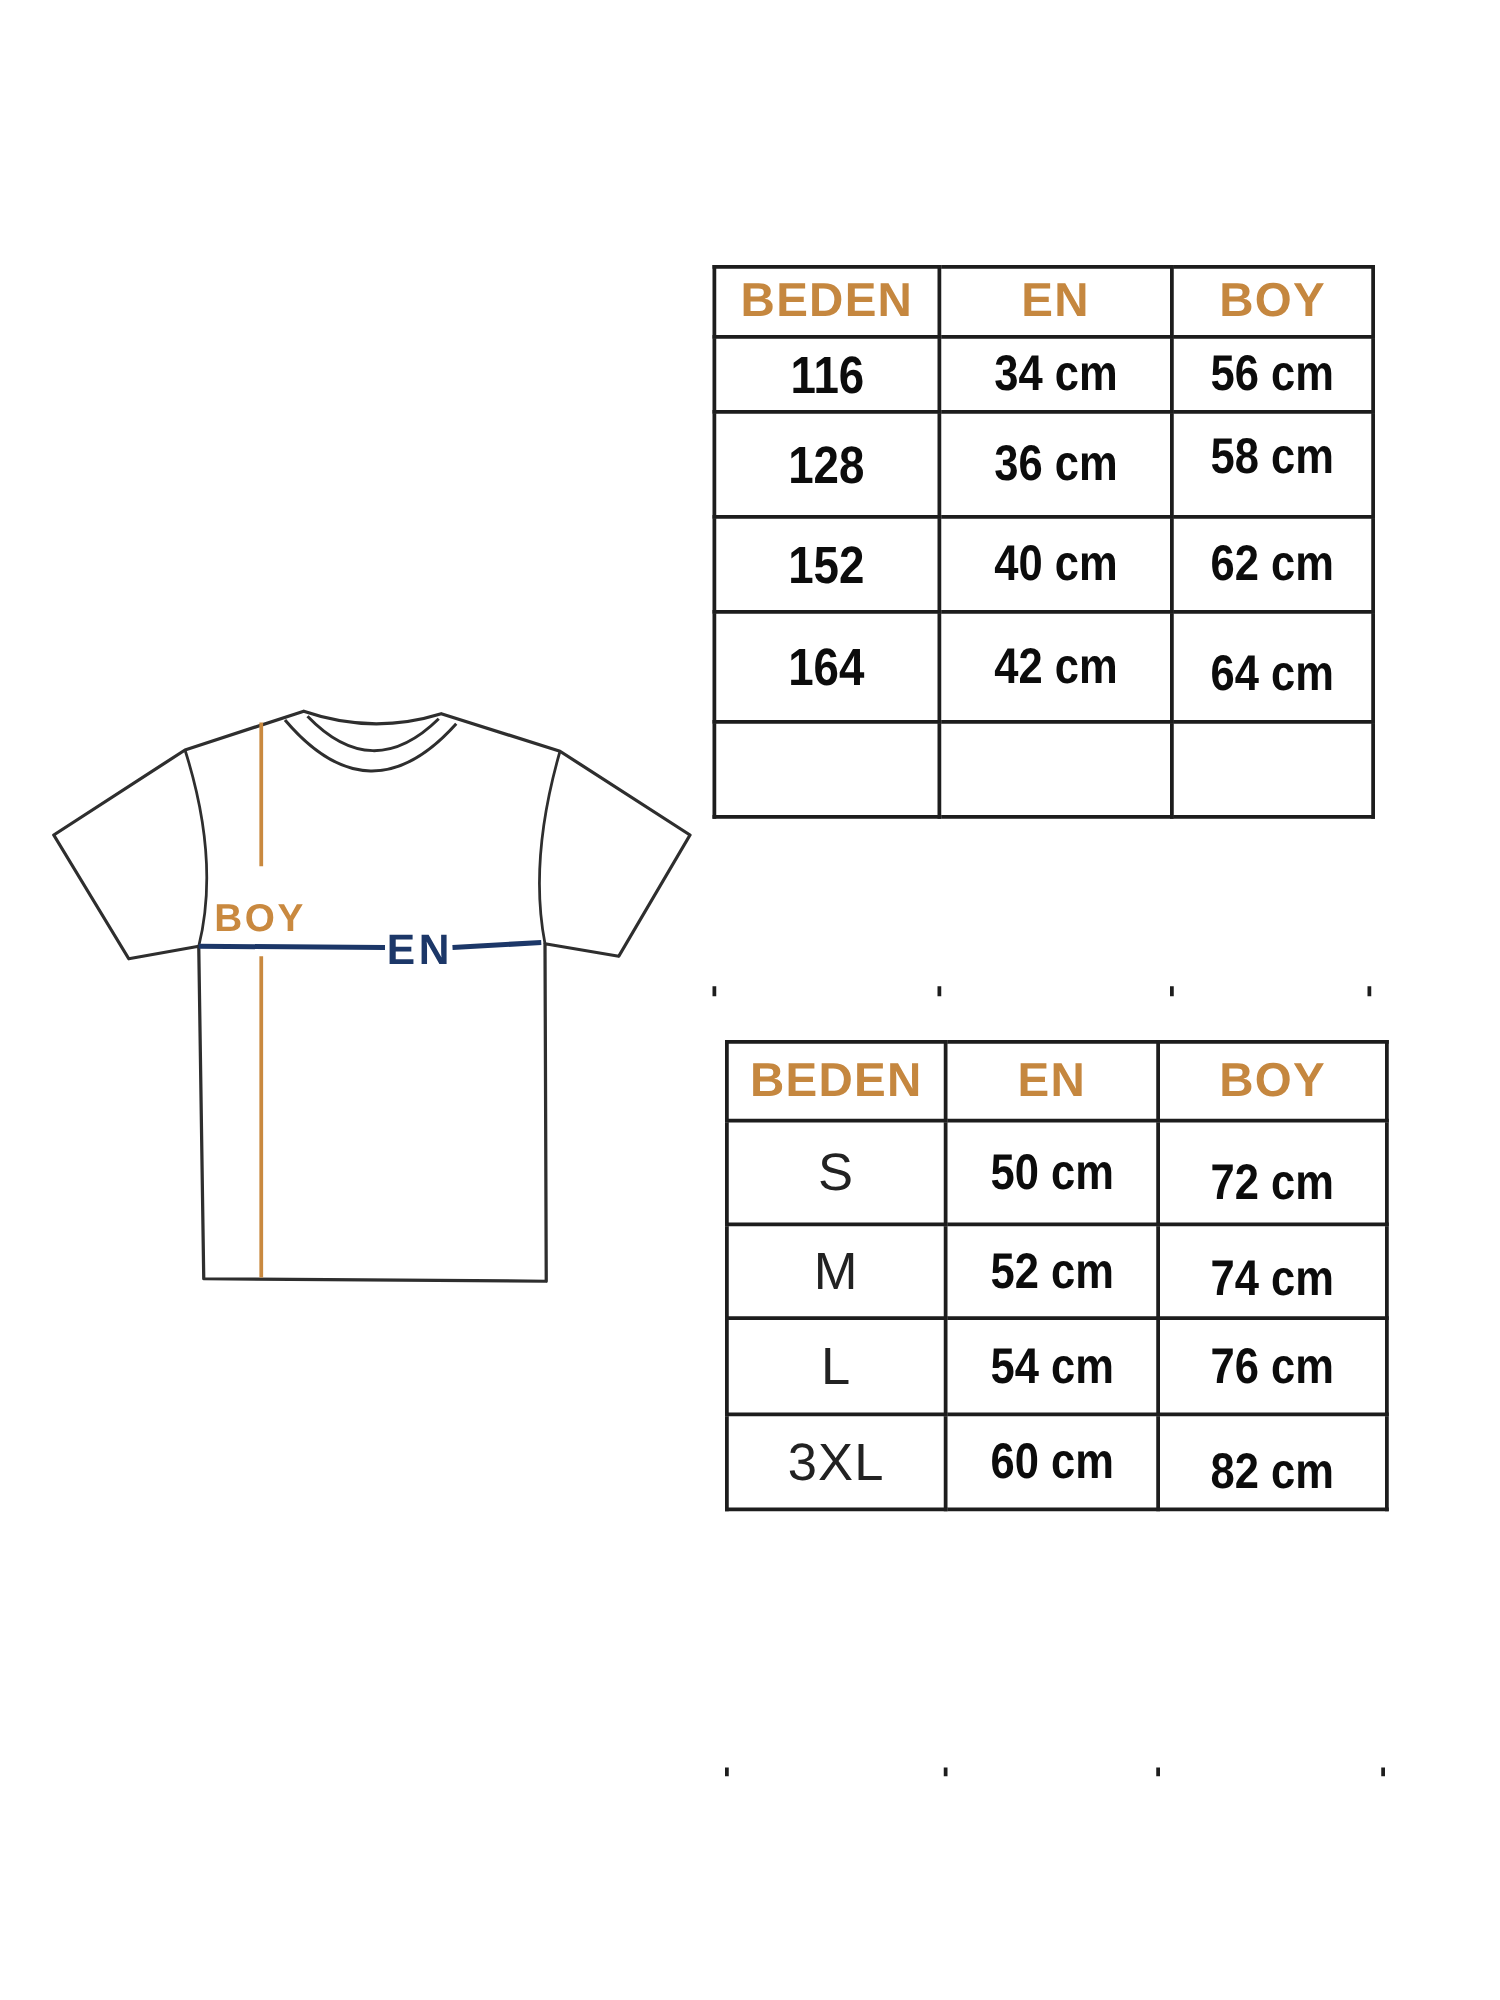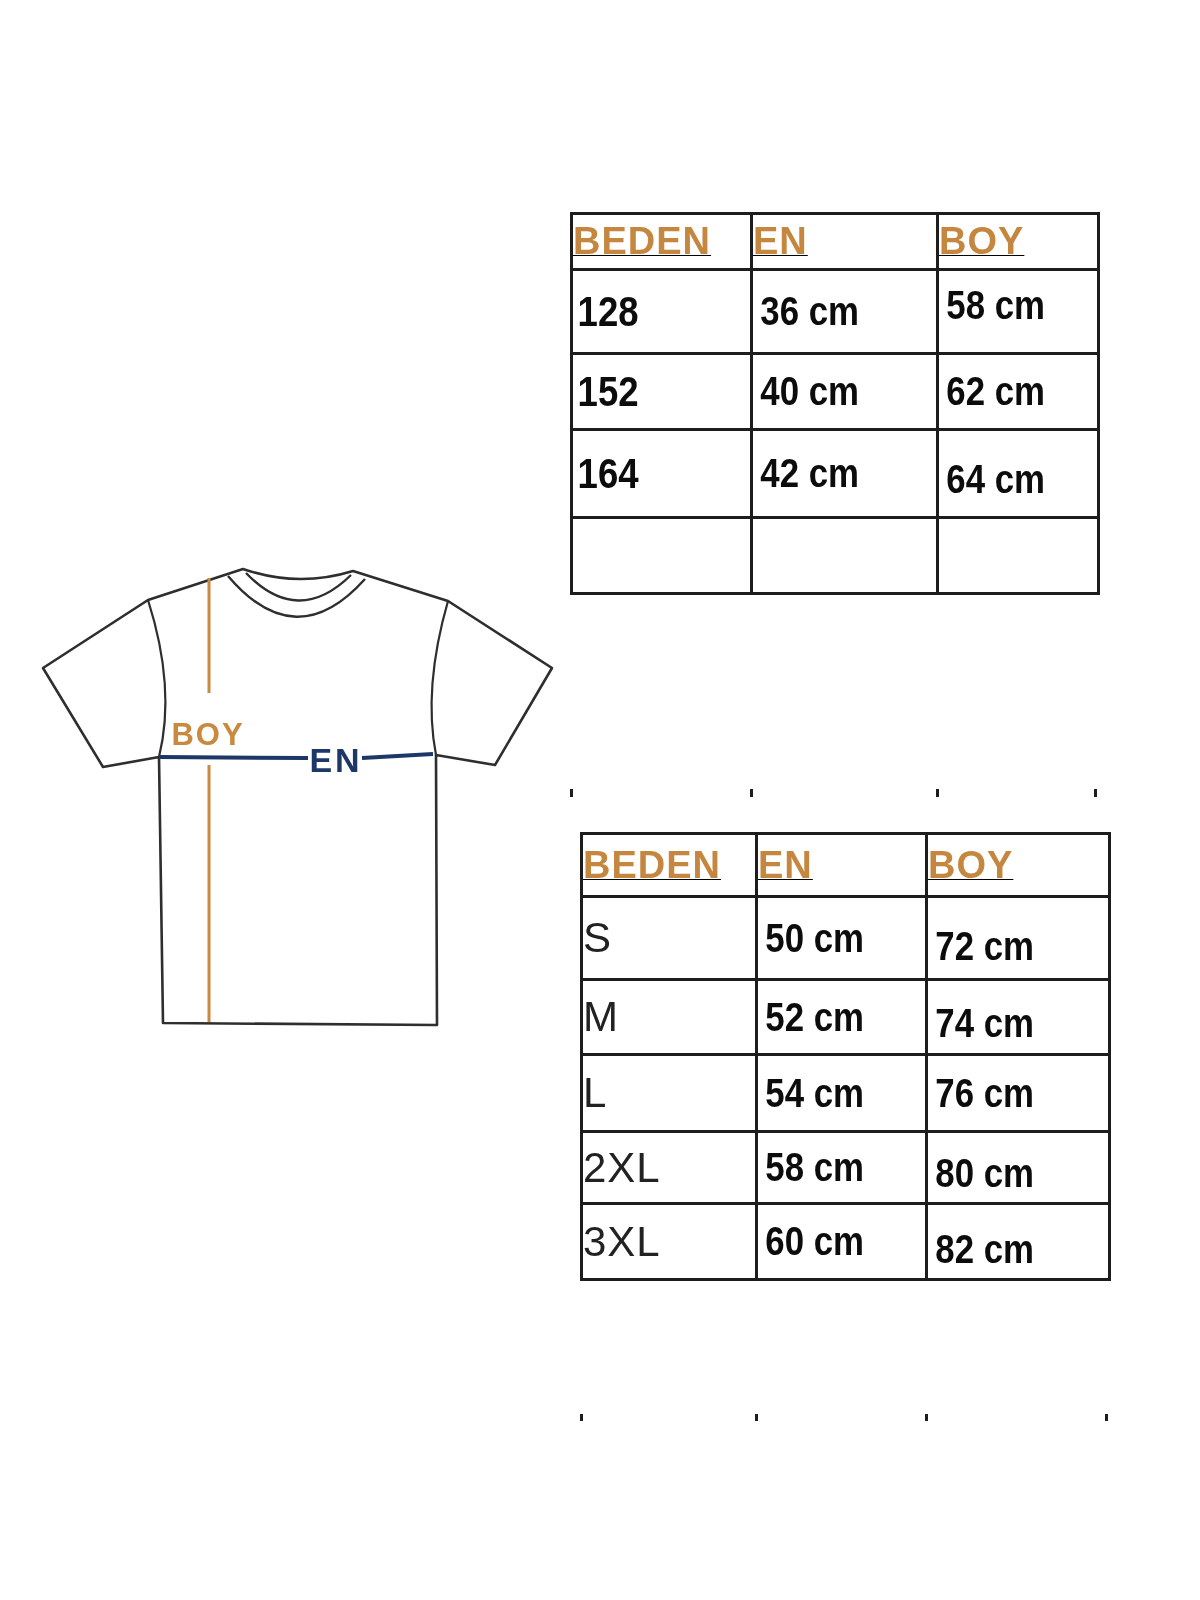--- a/index.html
+++ b/index.html
@@ -5,21 +5,21 @@
   html,body{margin:0;padding:0;}
   body{
     width:1200px;height:1600px;position:relative;background:#ffffff;
     font-family:"Liberation Sans",sans-serif;overflow:hidden;
   }
   
   table.size-table{
     position:absolute;border-collapse:collapse;table-layout:fixed;background:#fff;
   }
   table.size-table td{
-    border:3px solid #1d1d1d;text-align:left;vertical-align:middle;padding:0;overflow:visible;text-decoration:underline;
+    border:3px solid #1d1d1d;text-align:center;vertical-align:middle;padding:0;overflow:visible;
   }
   #table-kids{left:570px;top:212px;}
   #table-adult{left:580px;top:832px;}
   .hd{ 
     font-size:38px;font-weight:bold;color:#c5873f;letter-spacing:1px;
   }
   .v{ 
     display:inline-block;font-weight:bold;font-size:40px;color:#0c0c0c;
     transform:scaleX(0.87);white-space:nowrap;position:relative;
   }
@@ -69,20 +69,25 @@
       <col style="width:180px">
       <col style="width:186px">
       <col style="width:161px">
     </colgroup>
   <tbody>
       <tr style="height:56px">
     <td><span class="hd">BEDEN</span></td>
     <td><span class="hd">EN</span></td>
     <td><span class="hd">BOY</span></td>
   </tr>
+  <tr style="height:60px">
+    <td><span class="n">116</span></td>
+    <td><span class="v">34 cm</span></td>
+    <td><span class="v">56 cm</span></td>
+  </tr>
   <tr style="height:84px">
     <td><span class="n">128</span></td>
     <td><span class="v">36 cm</span></td>
     <td><span class="v u6">58 cm</span></td>
   </tr>
   <tr style="height:76px">
     <td><span class="n">152</span></td>
     <td><span class="v">40 cm</span></td>
     <td><span class="v">62 cm</span></td>
   </tr>
@@ -124,25 +129,20 @@
   <tr style="height:75px">
     <td><span class="s">M</span></td>
     <td><span class="v">52 cm</span></td>
     <td><span class="v d6">74 cm</span></td>
   </tr>
   <tr style="height:77px">
     <td><span class="s">L</span></td>
     <td><span class="v">54 cm</span></td>
     <td><span class="v">76 cm</span></td>
   </tr>
-  <tr style="height:72px">
-    <td><span class="s">2XL</span></td>
-    <td><span class="v">58 cm</span></td>
-    <td><span class="v d6">80 cm</span></td>
-  </tr>
   <tr style="height:76px">
     <td><span class="s">3XL</span></td>
     <td><span class="v">60 cm</span></td>
     <td><span class="v d8">82 cm</span></td>
   </tr>
 </tbody>
   </table>
 
 <div class="stub" style="left:580px;top:1414px;height:7px"></div>
 <div class="stub" style="left:755px;top:1414px;height:7px"></div>

